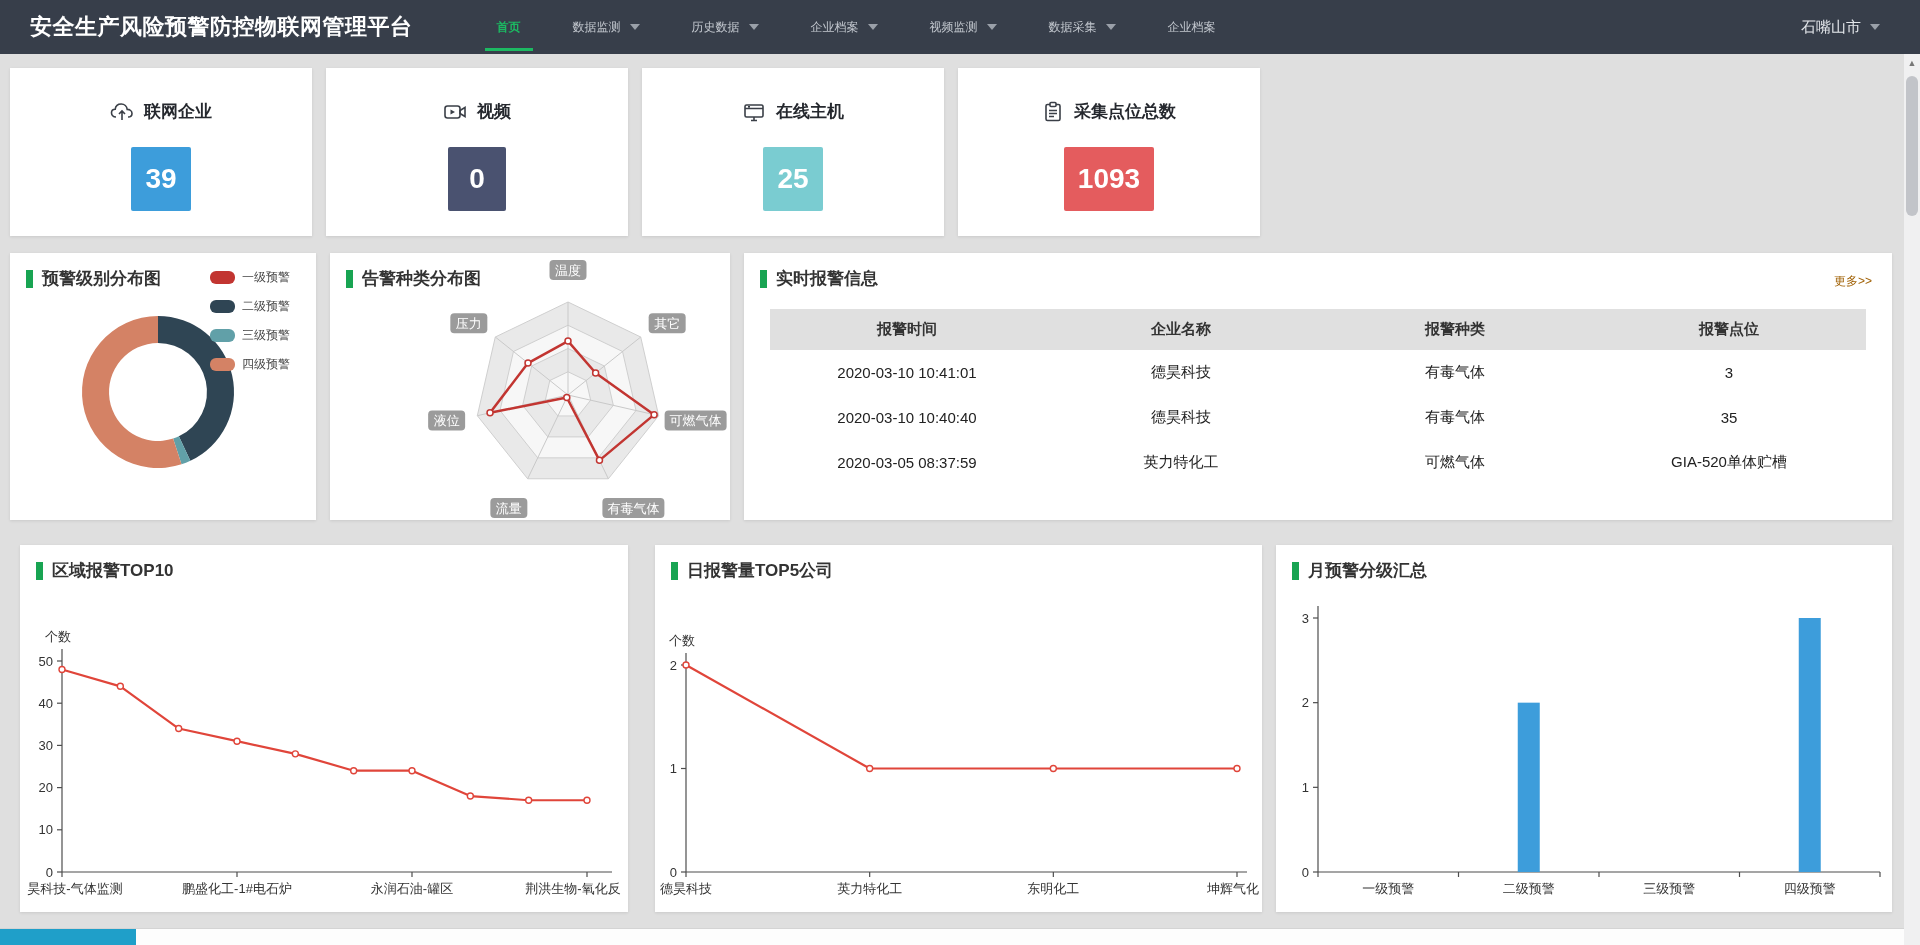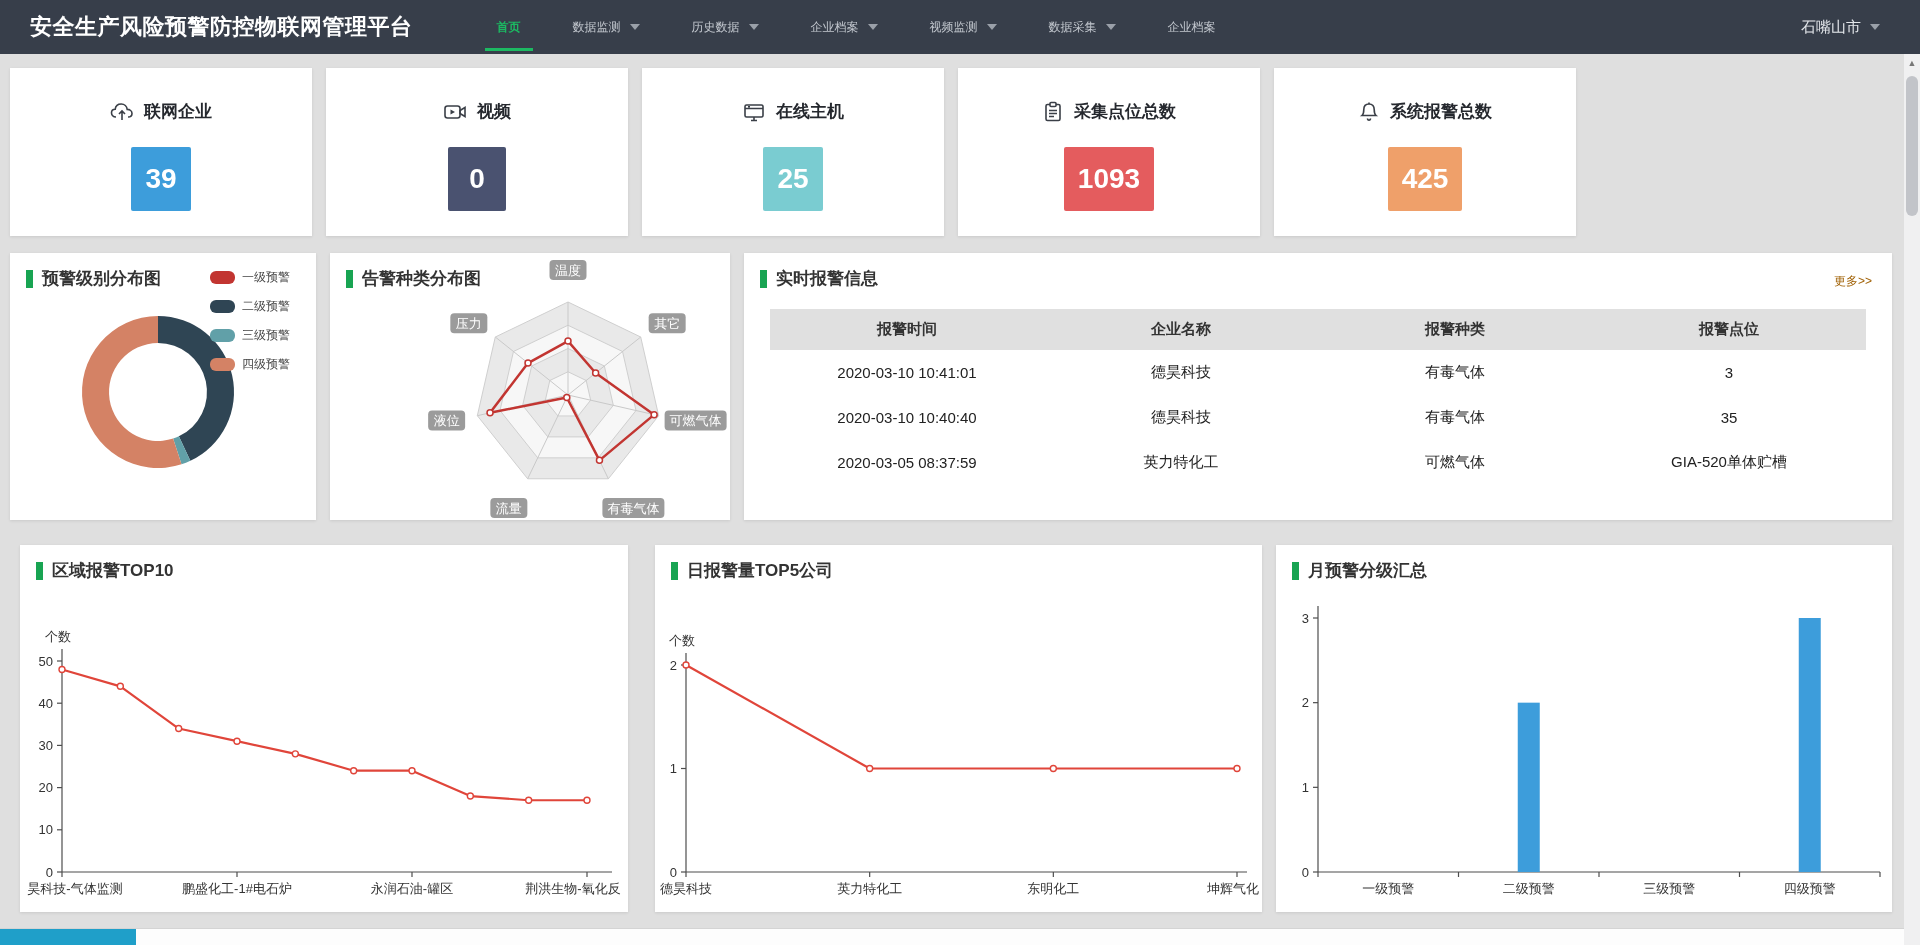--- a/index.html
+++ b/index.html
@@ -141,33 +141,20 @@
           <span class="ic">
             <svg width="22" height="22" viewBox="0 0 22 22" fill="none" stroke="#3a3f47" stroke-width="1.6">
               <rect x="4" y="3.5" width="14" height="16" rx="1.5"></rect>
               <rect x="8" y="1.5" width="6" height="4" rx="1" fill="#fff"></rect>
               <path d="M7 9.5 L15 9.5 M7 12.5 L15 12.5 M7 15.5 L12 15.5"></path>
             </svg>
           </span>
           <span class="card-label">采集点位总数</span>
         </div>
       <div class="card-value" style="background: rgb(228, 92, 94);">1093</div>
-    </div>
-    <div class="card">
-      <div class="card-head">
-          <span class="ic">
-            <svg width="22" height="22" viewBox="0 0 22 22" fill="none" stroke="#3a3f47" stroke-width="1.6">
-              <path d="M11 3 C7.5 3 5.8 5.5 5.8 8.5 C5.8 13 4 14.5 4 14.5 L18 14.5 C18 14.5 16.2 13 16.2 8.5 C16.2 5.5 14.5 3 11 3 Z"></path>
-              <path d="M9.3 17.5 C9.6 18.6 10.2 19.2 11 19.2 C11.8 19.2 12.4 18.6 12.7 17.5"></path>
-              <path d="M11 3 L11 1.6"></path>
-            </svg>
-          </span>
-          <span class="card-label">系统报警总数</span>
-        </div>
-      <div class="card-value" style="background: rgb(239, 160, 106);">425</div>
     </div>
   </section>
 
   <section class="panel" id="panel-donut">
     <div class="panel-title">
         <span class="green-bar"></span>
         <span>预警级别分布图</span>
       </div>
     <div class="legend">
       <div class="legend-item">

